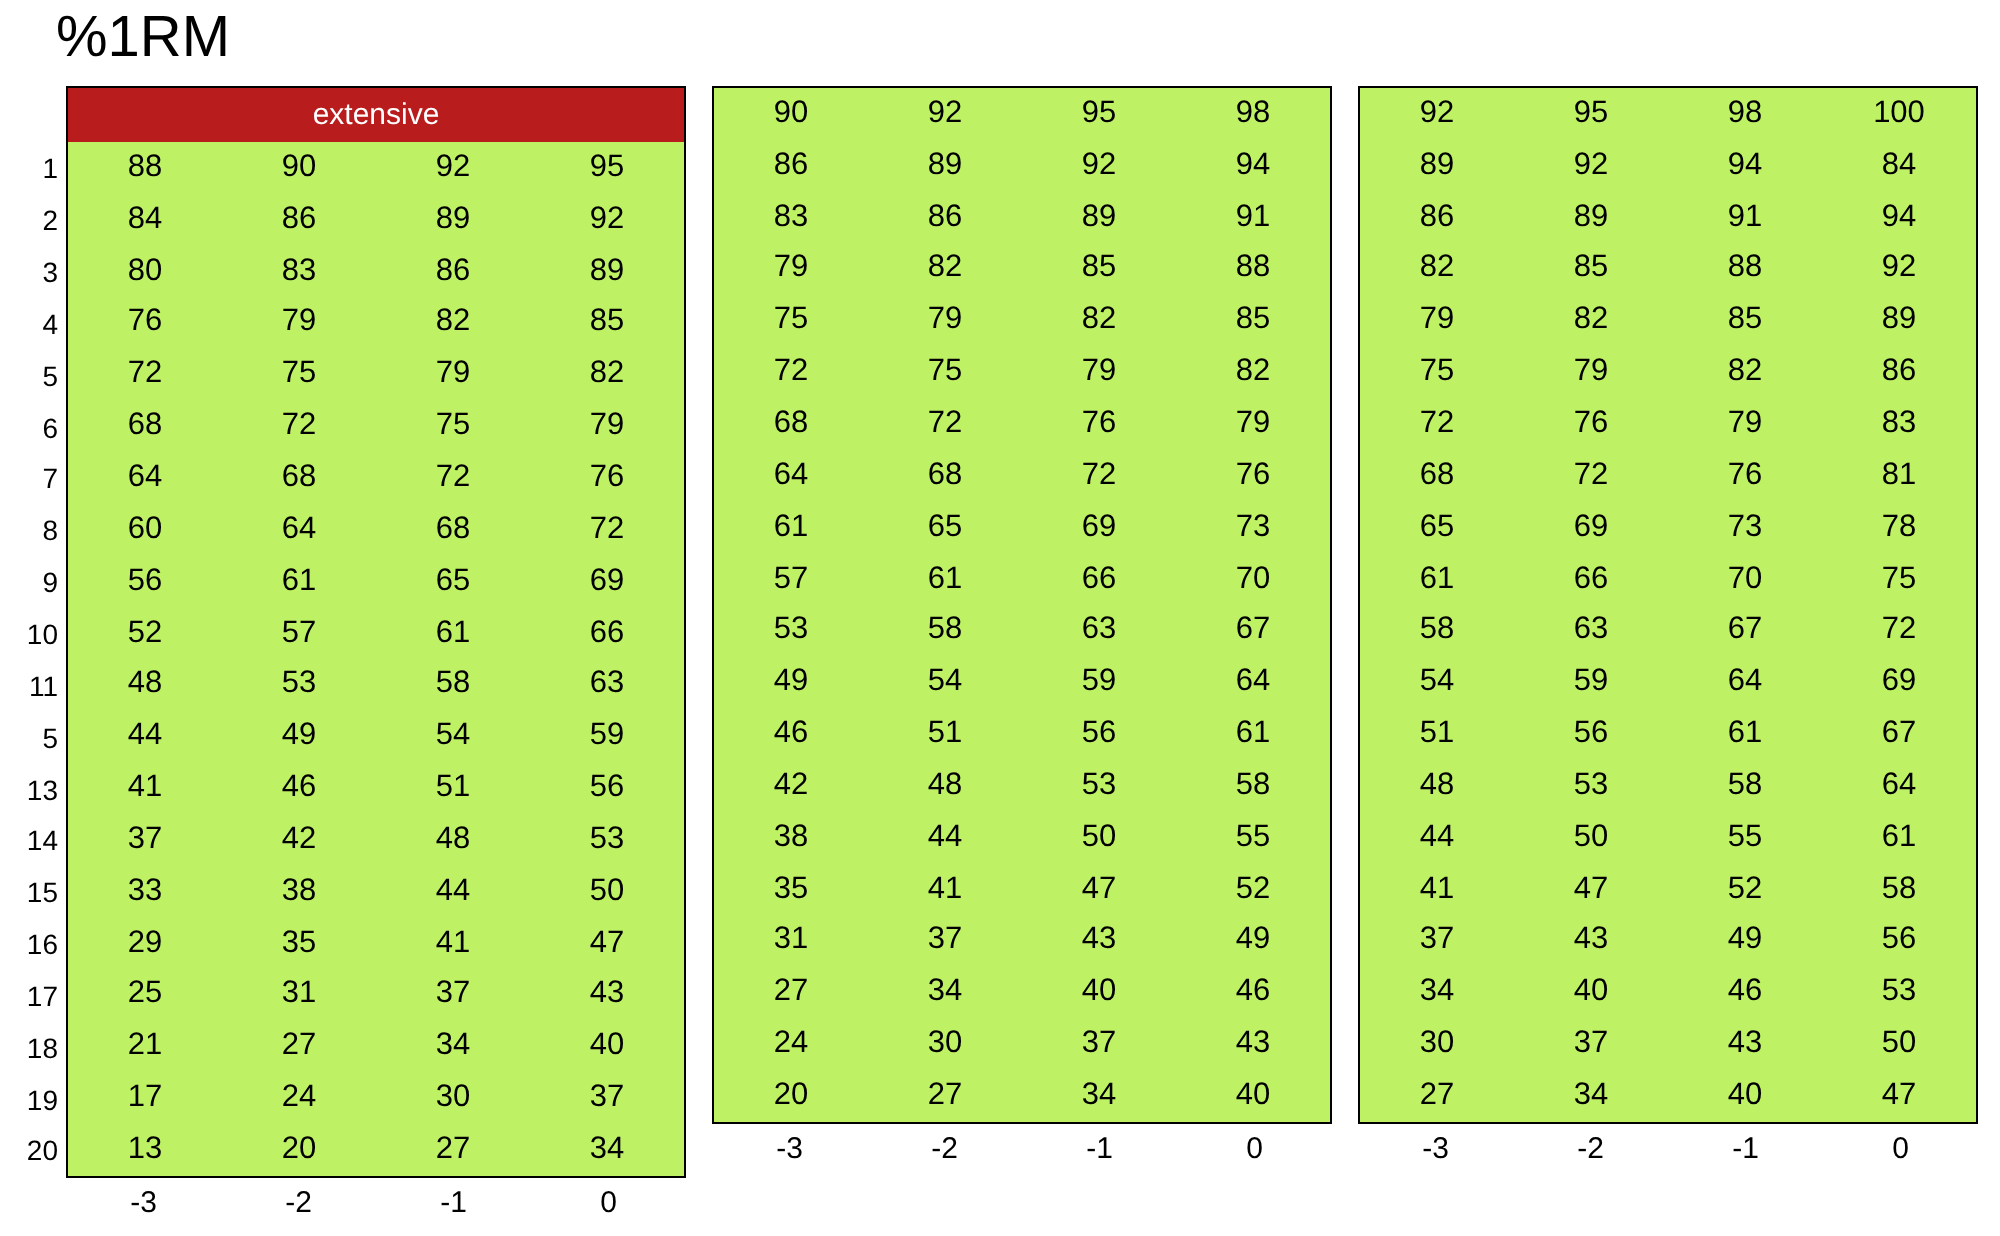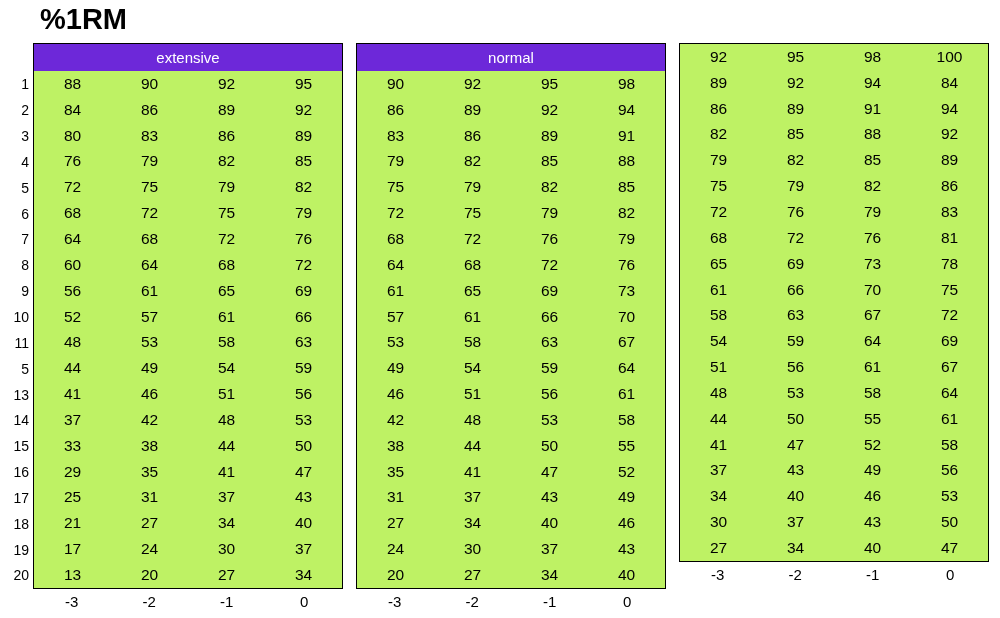--- a/index.html
+++ b/index.html
@@ -8,23 +8,23 @@
     width: 1000px;
     height: 618px;
     background: #ffffff;
     color: #000000;
     font-family: "Liberation Sans", sans-serif;
     overflow: hidden;
   }
   .title {
     position: absolute;
     top: 3px;
-    left: 40px;
+    left: 28px;
     font-size: 29px;
-    font-weight: 700;
+    font-weight: 400;
     letter-spacing: 0px;
   }
   .layout {
     position: absolute;
     top: 43px;
     left: 0;
     display: flex;
     align-items: flex-start;
   }
   .row-numbers {
@@ -44,21 +44,21 @@
     display: flex;
     gap: 13px;
   }
   .table-block { width: 310px; }
   .table-frame {
     border: 1.5px solid #000000;
     box-sizing: border-box;
   }
   .table-header {
     height: 27px;
-    background: #6d28d9;
+    background: #b91c1c;
     color: #ffffff;
     display: flex;
     align-items: center;
     justify-content: center;
     font-size: 15px;
   }
   .table-body {
     display: grid;
     grid-template-columns: repeat(4, 1fr);
     background: #bef264;
@@ -197,21 +197,20 @@
           </div>
           <div class="table-footer">
             <div class="footer-label">-3</div>
             <div class="footer-label">-2</div>
             <div class="footer-label">-1</div>
             <div class="footer-label">0</div>
           </div>
         </div>
         <div class="table-block">
           <div class="table-frame">
-            <div class="table-header">normal</div>
             <div class="table-body">
               <div class="cell">90</div>
               <div class="cell">92</div>
               <div class="cell">95</div>
               <div class="cell">98</div>
               <div class="cell">86</div>
               <div class="cell">89</div>
               <div class="cell">92</div>
               <div class="cell">94</div>
               <div class="cell">83</div>

